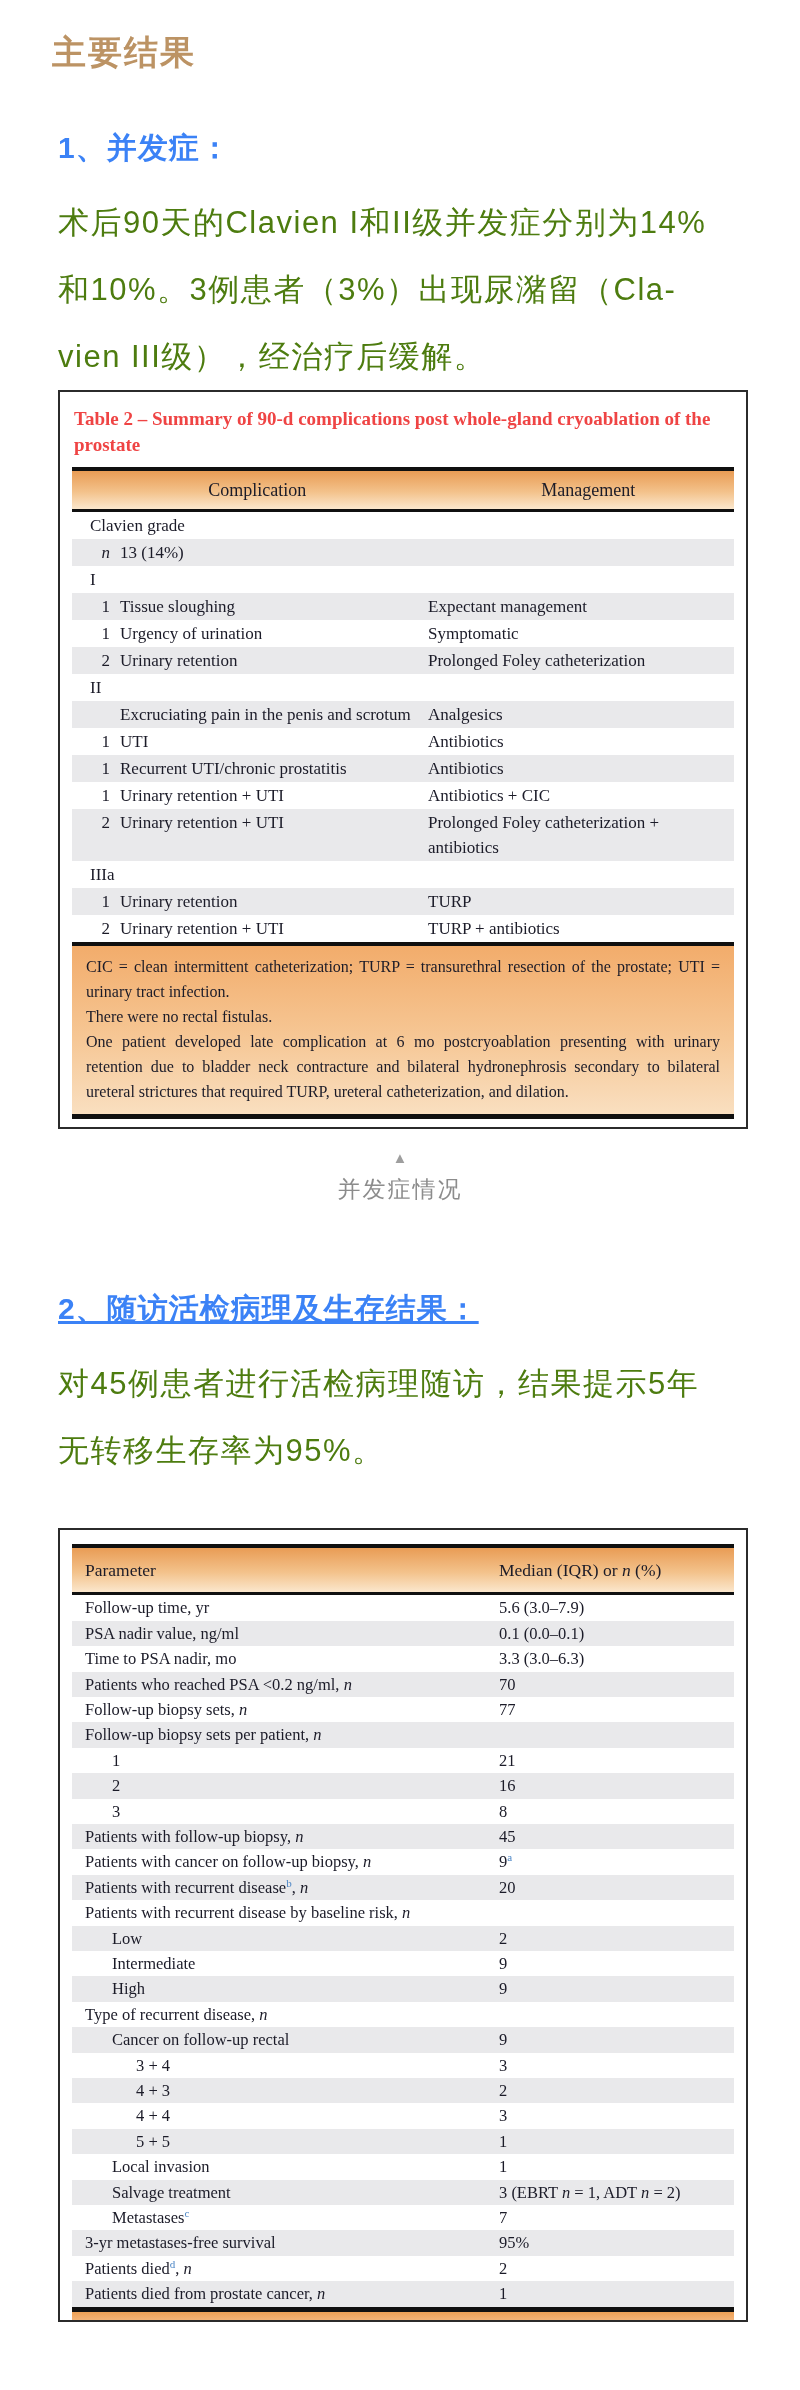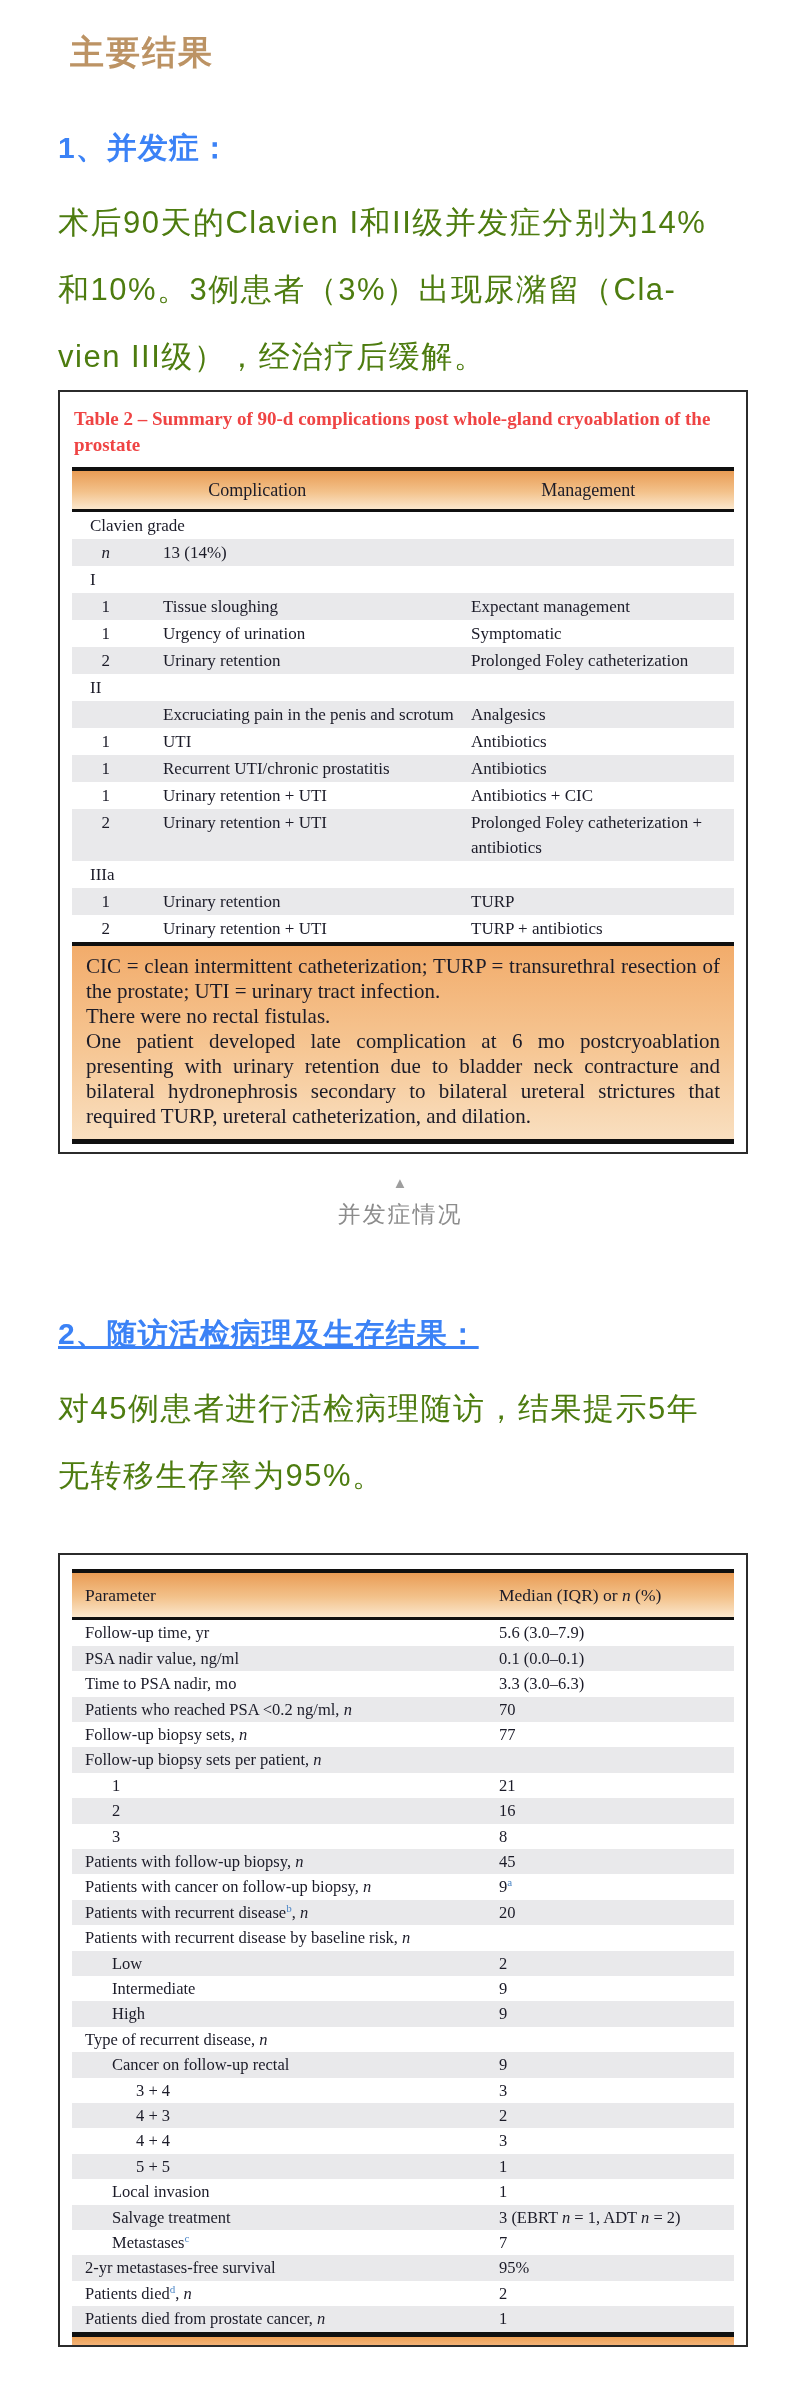--- a/index.html
+++ b/index.html
@@ -4,21 +4,21 @@
 <style>
   html,body{margin:0;padding:0;}
   body{
     width:800px;height:2390px;overflow:hidden;background:#ffffff;
     font-family:"Liberation Sans",sans-serif;color:#333;
   }
   .page{padding-top:30px;}
 
   
   .main-title{
-    margin:0 48px 0 70px;
+    margin:0 48px 0 52px;
     font-family:"DejaVu Serif","Liberation Serif",serif;
     font-size:34px;font-weight:700;color:#BC9364;letter-spacing:2px;
   }
   .sec-heading{
     margin:52px 48px 0 58px;
     font-size:30px;font-weight:700;color:#3b82f6;letter-spacing:1px;
   }
   .para{margin:20px 48px 0 58px;font-size:31px;color:#4d7c0f;letter-spacing:1.5px;}
   .cn-line{height:67px;display:flex;align-items:center;white-space:nowrap;}
 
@@ -42,25 +42,25 @@
     display:flex;align-items:center;
   }
   
   .t1-head{height:38px;font-size:18px;}
   .t1-head .h-comp{width:56%;text-align:center;}
   .t1-head .h-mgmt{width:44%;text-align:center;}
   .t1-row{display:flex;align-items:flex-start;font-size:17px;line-height:25px;padding:1px 0;}
   .shade{background:#E9E9EB;}
   .t1-group{padding-left:18px;}
   .t1-num{width:48px;flex:none;text-align:right;padding-right:10px;box-sizing:border-box;}
-  .t1-comp{width:308px;flex:none;padding-right:12px;box-sizing:border-box;text-align:justify;margin-left:43px;}
+  .t1-comp{width:308px;flex:none;padding-right:12px;box-sizing:border-box;text-align:justify;}
   .t1-mgmt{flex:1;}
   .footnote{
     background:linear-gradient(180deg,#F2AC6B 0%,#F6C795 55%,#F9DFC0 100%);
-    padding:8px 14px 10px 14px;font-size:21px;line-height:25px;text-align:justify;
+    padding:8px 14px 10px 14px;font-size:16px;line-height:25px;text-align:justify;
   }
   .fn-line{margin:0;}
   
   .caption-arrow{margin-top:20px;text-align:center;color:#9E9E9E;font-size:15px;}
   .fig-caption{margin-top:8px;text-align:center;color:#8C8C8C;font-size:23px;letter-spacing:2px;}
   
   .t2-head{height:44px;font-size:17.5px;}
   .t2-head .h-param{flex:1;padding-left:13px;}
   .t2-head .h-val{width:35.5%;flex:none;}
   .t2-row{display:flex;align-items:flex-start;font-size:16.5px;line-height:25.4px;}
@@ -286,21 +286,21 @@
         </div>
         <div class="t2-row shade">
           <div class="t2-param ind1">Salvage treatment</div>
           <div class="t2-val">3 (EBRT <i>n</i> = 1, ADT <i>n</i> = 2)</div>
         </div>
         <div class="t2-row">
           <div class="t2-param ind1">Metastases<sup>c</sup></div>
           <div class="t2-val">7</div>
         </div>
         <div class="t2-row shade">
-          <div class="t2-param ind0">2-yr metastases-free survival</div>
+          <div class="t2-param ind0">3-yr metastases-free survival</div>
           <div class="t2-val">95%</div>
         </div>
         <div class="t2-row">
           <div class="t2-param ind0">Patients died<sup>d</sup>, <i>n</i></div>
           <div class="t2-val">2</div>
         </div>
         <div class="t2-row shade">
           <div class="t2-param ind0">Patients died from prostate cancer, <i>n</i></div>
           <div class="t2-val">1</div>
         </div>

